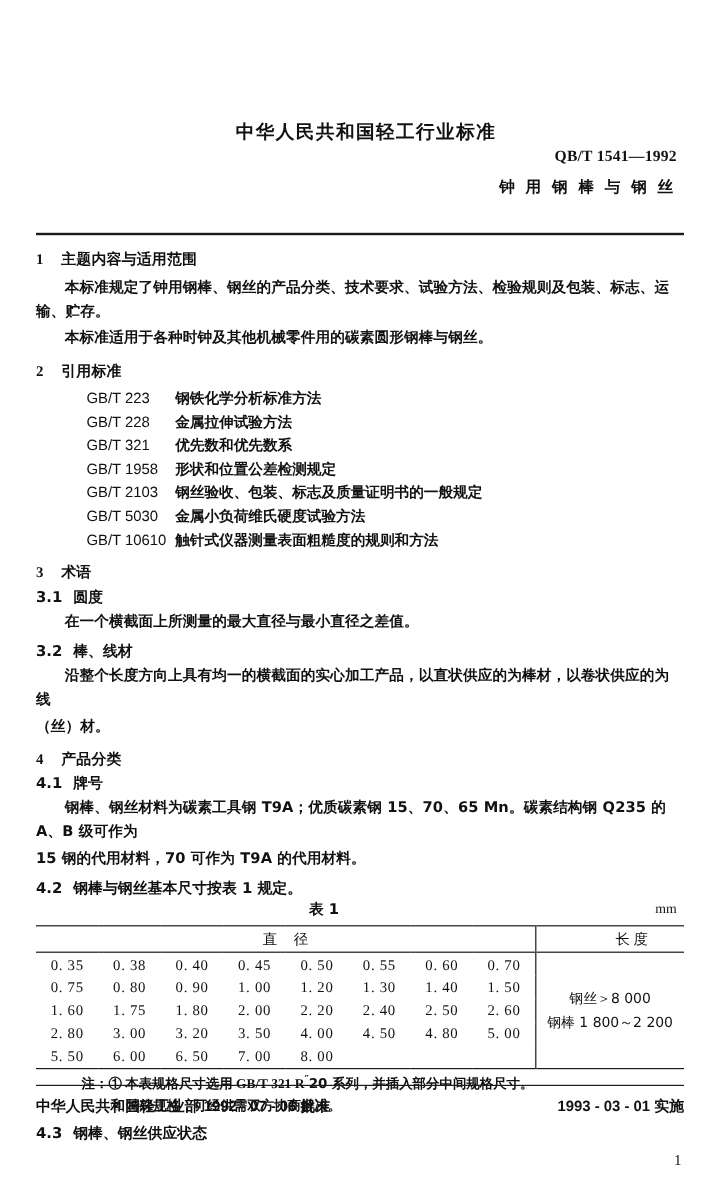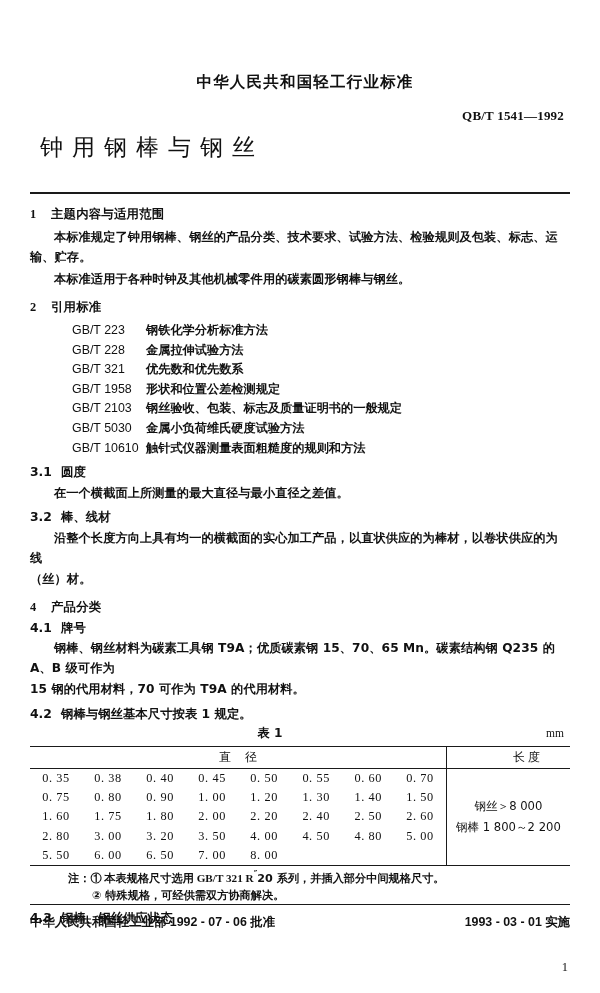--- a/index.html
+++ b/index.html
@@ -20,46 +20,45 @@
     position: absolute;
     left: 0; top: 0;
     width: 600px;
     height: 993px;
     box-sizing: border-box;
     padding: 0 30px;
   }
 
   
   .masthead {
-    padding-top: 72px;
+    padding-top: 100px;
   }
   .org-line {
     text-align: center;
     font-family: "DejaVu Sans", "Liberation Sans", sans-serif;
     font-weight: bold;
     font-size: 15.5px;
     letter-spacing: 1.2px;
     padding-left: 10px;
   }
   .std-no-row {
     text-align: right;
-    margin-top: 13px;
     padding-right: 6px;
   }
   .std-no {
     font-family: "Liberation Serif", "DejaVu Serif", serif;
     font-weight: bold;
     font-size: 13px;
     letter-spacing: 0.2px;
   }
   .doc-title {
-    text-align: left;
-    font-family: "DejaVu Sans", "Liberation Sans", sans-serif;
-    font-weight: normal;
-    font-size: 23px;
+    text-align: right;
+    font-family: "DejaVu Sans", "Liberation Sans", sans-serif;
+    font-weight: bold;
+    font-size: 13px;
     letter-spacing: 9px;
     margin-top: 8px;
     padding-left: 10px;
   }
   .rule-top {
     margin-top: 29px;
     border-top: 2px solid #1a1a1a;
     height: 0;
   }
 
@@ -261,20 +260,23 @@
     <ul class="ref-list">
       <li><span class="ref-code">GB/T 223</span><span class="ref-name">钢铁化学分析标准方法</span></li>
       <li><span class="ref-code">GB/T 228</span><span class="ref-name">金属拉伸试验方法</span></li>
       <li><span class="ref-code">GB/T 321</span><span class="ref-name">优先数和优先数系</span></li>
       <li><span class="ref-code">GB/T 1958</span><span class="ref-name">形状和位置公差检测规定</span></li>
       <li><span class="ref-code">GB/T 2103</span><span class="ref-name">钢丝验收、包装、标志及质量证明书的一般规定</span></li>
       <li><span class="ref-code">GB/T 5030</span><span class="ref-name">金属小负荷维氏硬度试验方法</span></li>
       <li><span class="ref-code">GB/T 10610</span><span class="ref-name">触针式仪器测量表面粗糙度的规则和方法</span></li>
     </ul>
 
+    <div class="h2">
+      <span class="num">3</span><span>术语</span>
+    </div>
     <div class="h3">
       <span class="num">3.1</span><span>圆度</span>
     </div>
     <p class="para">在一个横截面上所测量的最大直径与最小直径之差值。</p>
     <div class="h3">
       <span class="num">3.2</span><span>棒、线材</span>
     </div>
     <p class="para">沿整个长度方向上具有均一的横截面的实心加工产品，以直状供应的为棒材，以卷状供应的为线</p>
     <p class="para cont">（丝）材。</p>
 

